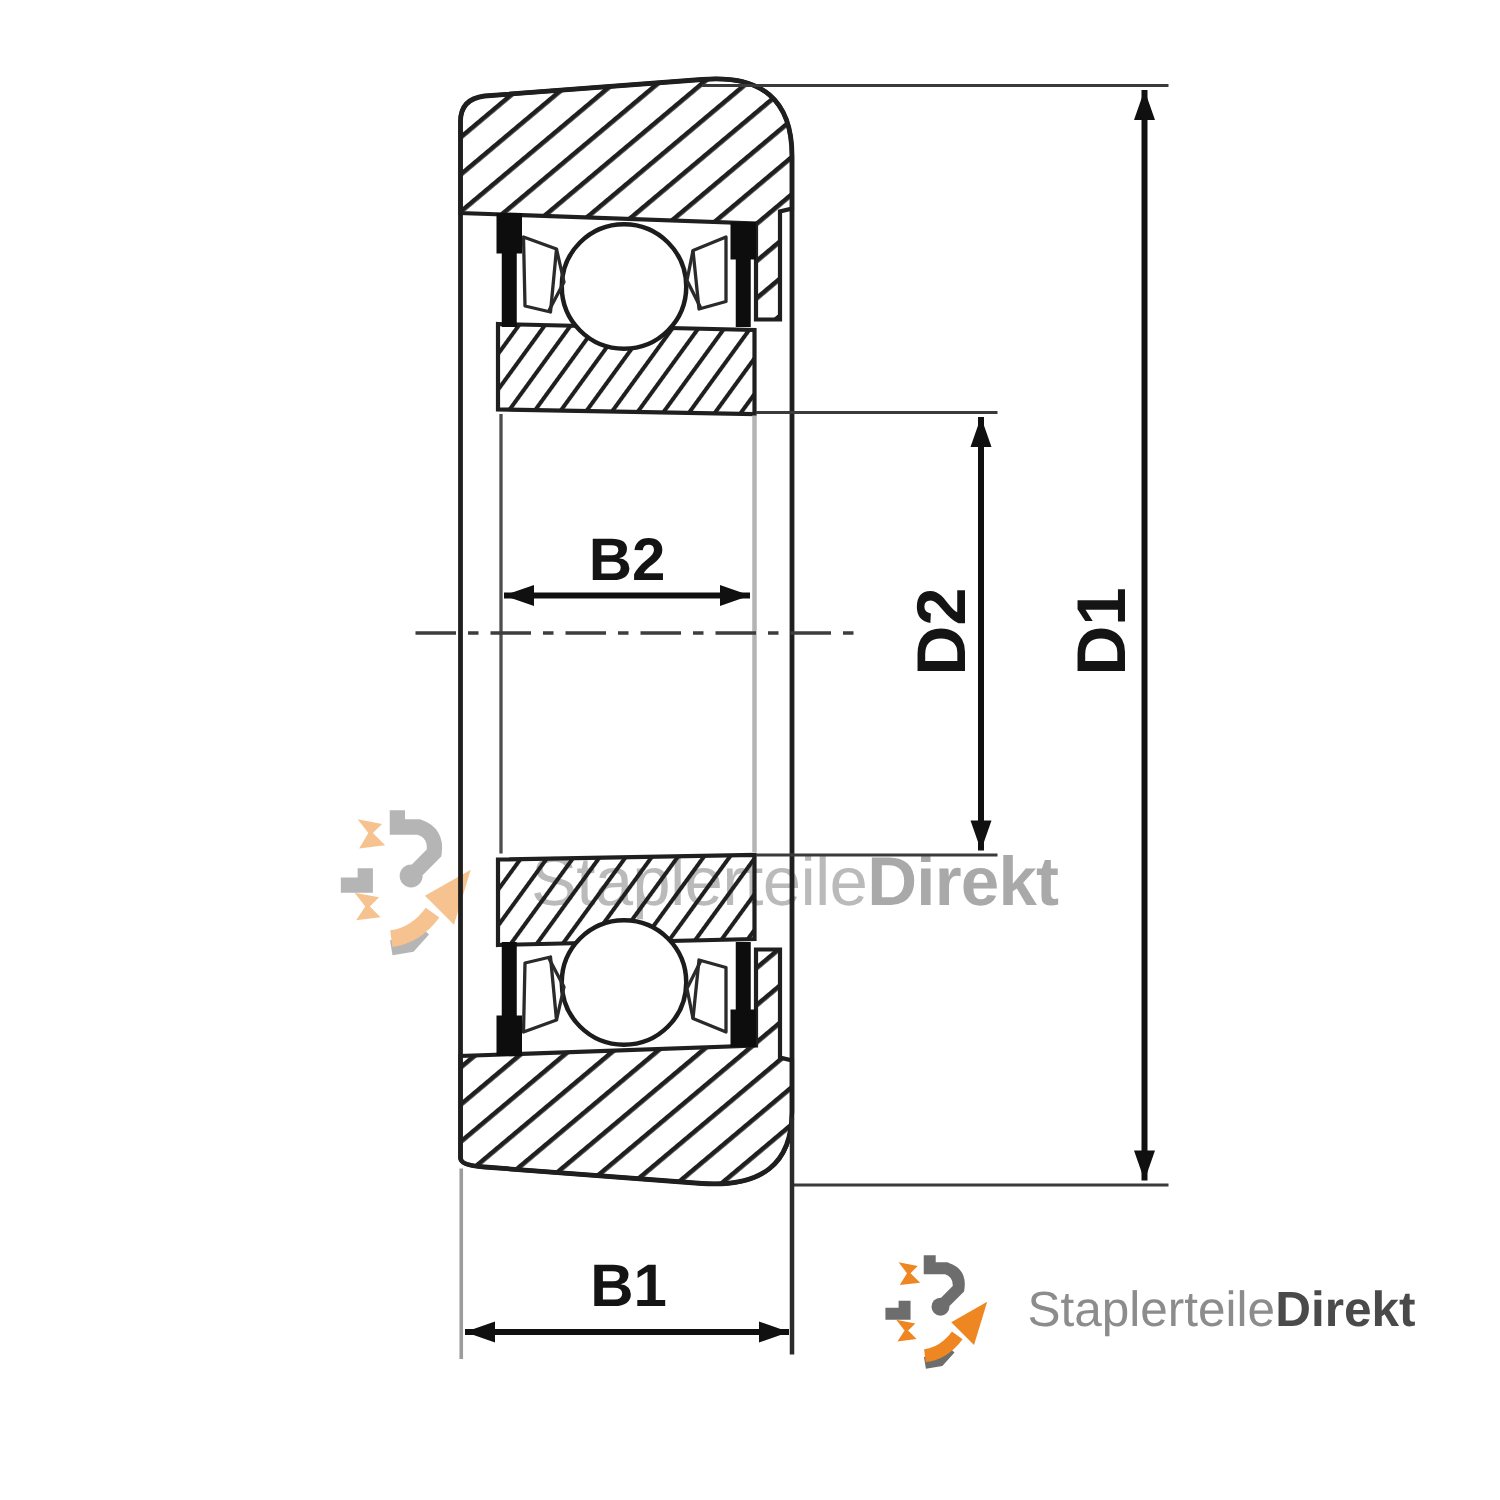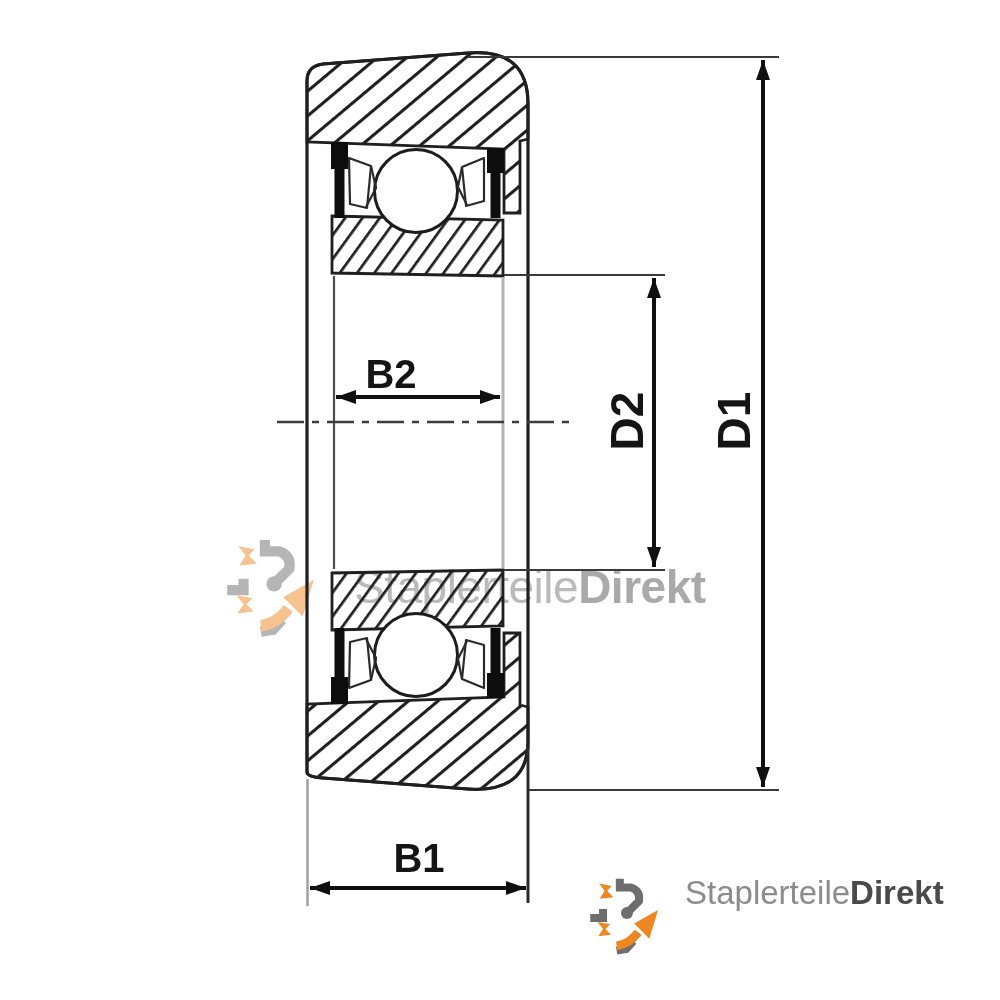--- a/index.html
+++ b/index.html
@@ -12,22 +12,22 @@
   .size-b{font-size:40px;}
   .size-d{font-size:46px;}
   .rot{transform:translate(-50%,-50%) rotate(-90deg);}
   
   .watermark{position:absolute;left:218px;top:529px;height:116px;z-index:1;
              display:flex;align-items:center;gap:34px;opacity:.5;}
   .watermark .gear{--g:#6d6d6d;--o:#ee8722;width:102px;height:106px;}
   .wm-text{font-size:46px;letter-spacing:-0.5px;color:#777777;}
   .wm-text .bold{font-weight:700;color:#555555;}
   
-  .footer-logo{position:absolute;left:583px;top:874px;height:86px;z-index:4;
-               display:flex;gap:22px;}
+  .footer-logo{position:absolute;left:583px;top:830px;height:86px;z-index:4;
+               display:flex;align-items:center;gap:22px;}
   .footer-logo .gear{--g:#6d6d6d;--o:#ee8722;width:80px;height:83px;}
   .ft-text{font-size:33px;color:#8c8c8c;}
   .ft-text .bold{font-weight:700;color:#4a4a4a;}
 </style>
 </head>
 <body>
 
 <div id="canvas">
 
   <div class="watermark">
@@ -107,21 +107,21 @@
       <line x1="307.5" y1="779" x2="307.5" y2="906" stroke="#9c9c9c" stroke-width="2.4"></line>
       <line x1="528" y1="745" x2="528" y2="903" stroke="#2b2b2b" stroke-width="3"></line>
 
       <line x1="336" y1="397" x2="500" y2="397" stroke="#101010" stroke-width="4" marker-start="url(#ah)" marker-end="url(#ah)"></line>
       <line x1="654" y1="278" x2="654" y2="567" stroke="#101010" stroke-width="4" marker-start="url(#ah)" marker-end="url(#ah)"></line>
       <line x1="763" y1="60" x2="763" y2="787" stroke="#101010" stroke-width="4" marker-start="url(#ah)" marker-end="url(#ah)"></line>
       <line x1="310" y1="888" x2="526" y2="888" stroke="#101010" stroke-width="4" marker-start="url(#ah)" marker-end="url(#ah)"></line>
     </g>
   </svg>
 
-  <div class="dim-label size-b" style="left:391px;top:374px;">B2</div>
+  <div class="dim-label size-b" style="left:418px;top:374px;">B2</div>
   <div class="dim-label size-d rot" style="left:627px;top:421px;">D2</div>
   <div class="dim-label size-d rot" style="left:734px;top:421px;">D1</div>
   <div class="dim-label size-b" style="left:419px;top:858px;text-align:center;">B1</div>
 
   <div class="footer-logo">
     <svg class="gear" viewBox="0 0 100 104" aria-hidden="true">
       <use href="#logo-gear"></use>
     </svg>
     <div class="ft-text"><span>Staplerteile</span><span class="bold">Direkt</span></div>
   </div>

